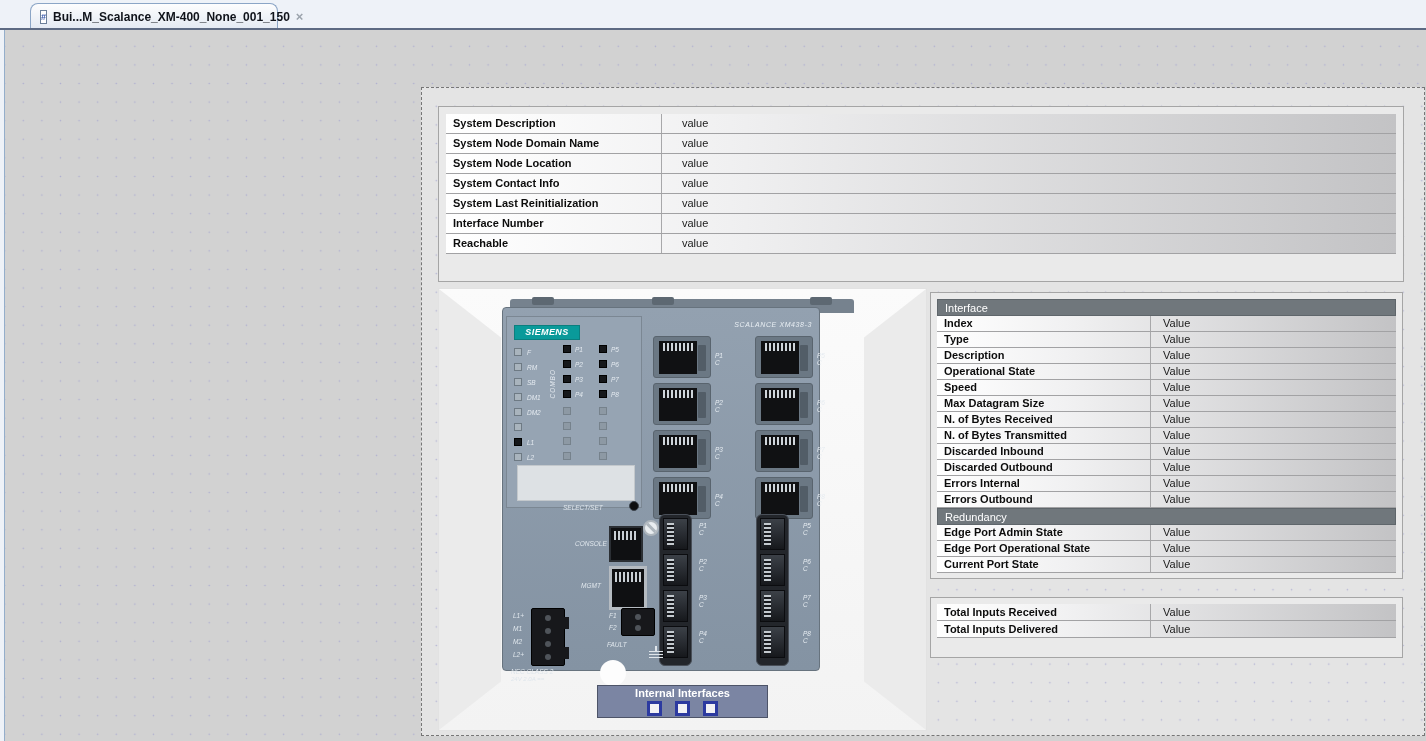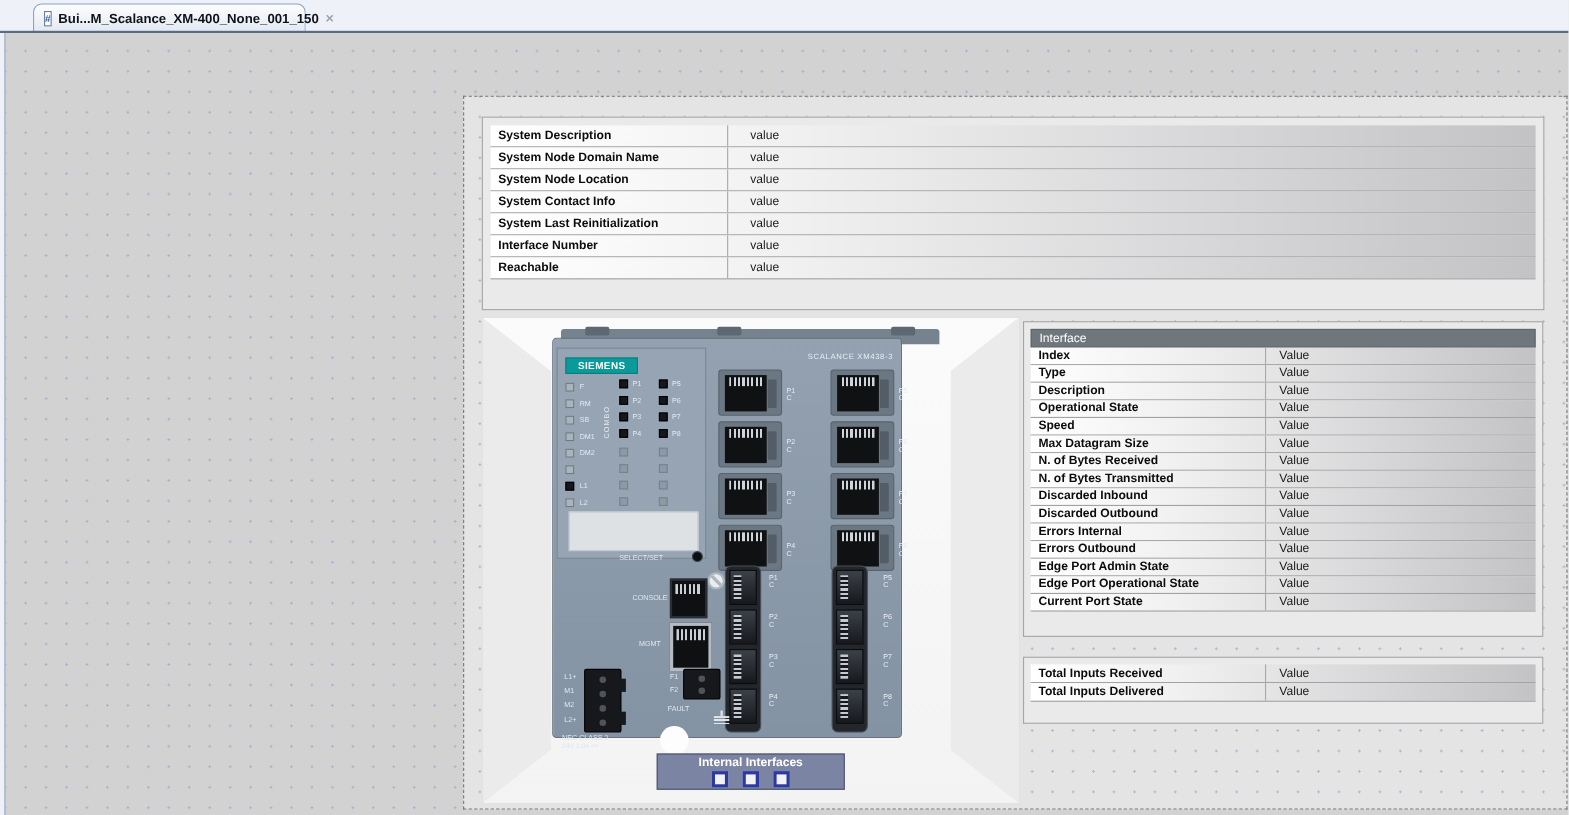--- a/index.html
+++ b/index.html
@@ -75,21 +75,21 @@
   }
   .wedge { position:absolute; top:0; bottom:0; width:62px; background:#ebebeb; }
   .wedge.l { left:0; clip-path:polygon(0 0,100% 11%,100% 89%,0 100%); }
   .wedge.r { right:0; clip-path:polygon(100% 0,0 11%,0 89%,100% 100%); }
 
   .dev { position:absolute; left:63px; top:10px; width:360px; height:372px; }
   .dev-top { position:absolute; left:8px; top:0; width:344px; height:14px; background:#76828e; border-radius:3px 3px 0 0; }
   .mtab { position:absolute; top:-2px; width:22px; height:8px; background:#5d6872; border-radius:2px; }
   .dev-body {
     position:absolute; left:0; top:8px; width:318px; height:364px;
-    background:linear-gradient(#93a1b0,#8493a3); border:1px solid #67737e; border-radius:4px;
+    background:linear-gradient(#93a1b0,#8493a3); border:1px solid #67737e; border-radius:4px;font-style:italic;
   }
   .dev-left { position:absolute; left:3px; top:8px; width:136px; height:192px; background:#96a4b3; border:1px solid #7b8793; }
   .siemens {
     position:absolute; left:7px; top:8px; width:66px; height:15px;
     background:#0a9a9a; border:1px solid #0b7f7f; color:#ffffff;
     font-weight:bold; font-size:9px; line-height:13px; text-align:center; letter-spacing:0.4px;
   }
   .led-row { position:absolute; left:7px; display:flex; align-items:center; gap:5px; height:10px; }
   .led { width:8px; height:8px; background:#a9b4bd; border:1px solid #6e7a84; }
   .led.on { background:#15171a; border-color:#000; }
@@ -434,20 +434,21 @@
           </div>
           <div class="t-row">
             <div class="t-label">Errors Internal</div>
             <div class="t-value">Value</div>
           </div>
           <div class="t-row">
             <div class="t-label">Errors Outbound</div>
             <div class="t-value">Value</div>
           </div>
         </div>
+      <div class="tbl-head">Redundancy</div>
       <div>
           <div class="t-row">
             <div class="t-label">Edge Port Admin State</div>
             <div class="t-value">Value</div>
           </div>
           <div class="t-row">
             <div class="t-label">Edge Port Operational State</div>
             <div class="t-value">Value</div>
           </div>
           <div class="t-row">

